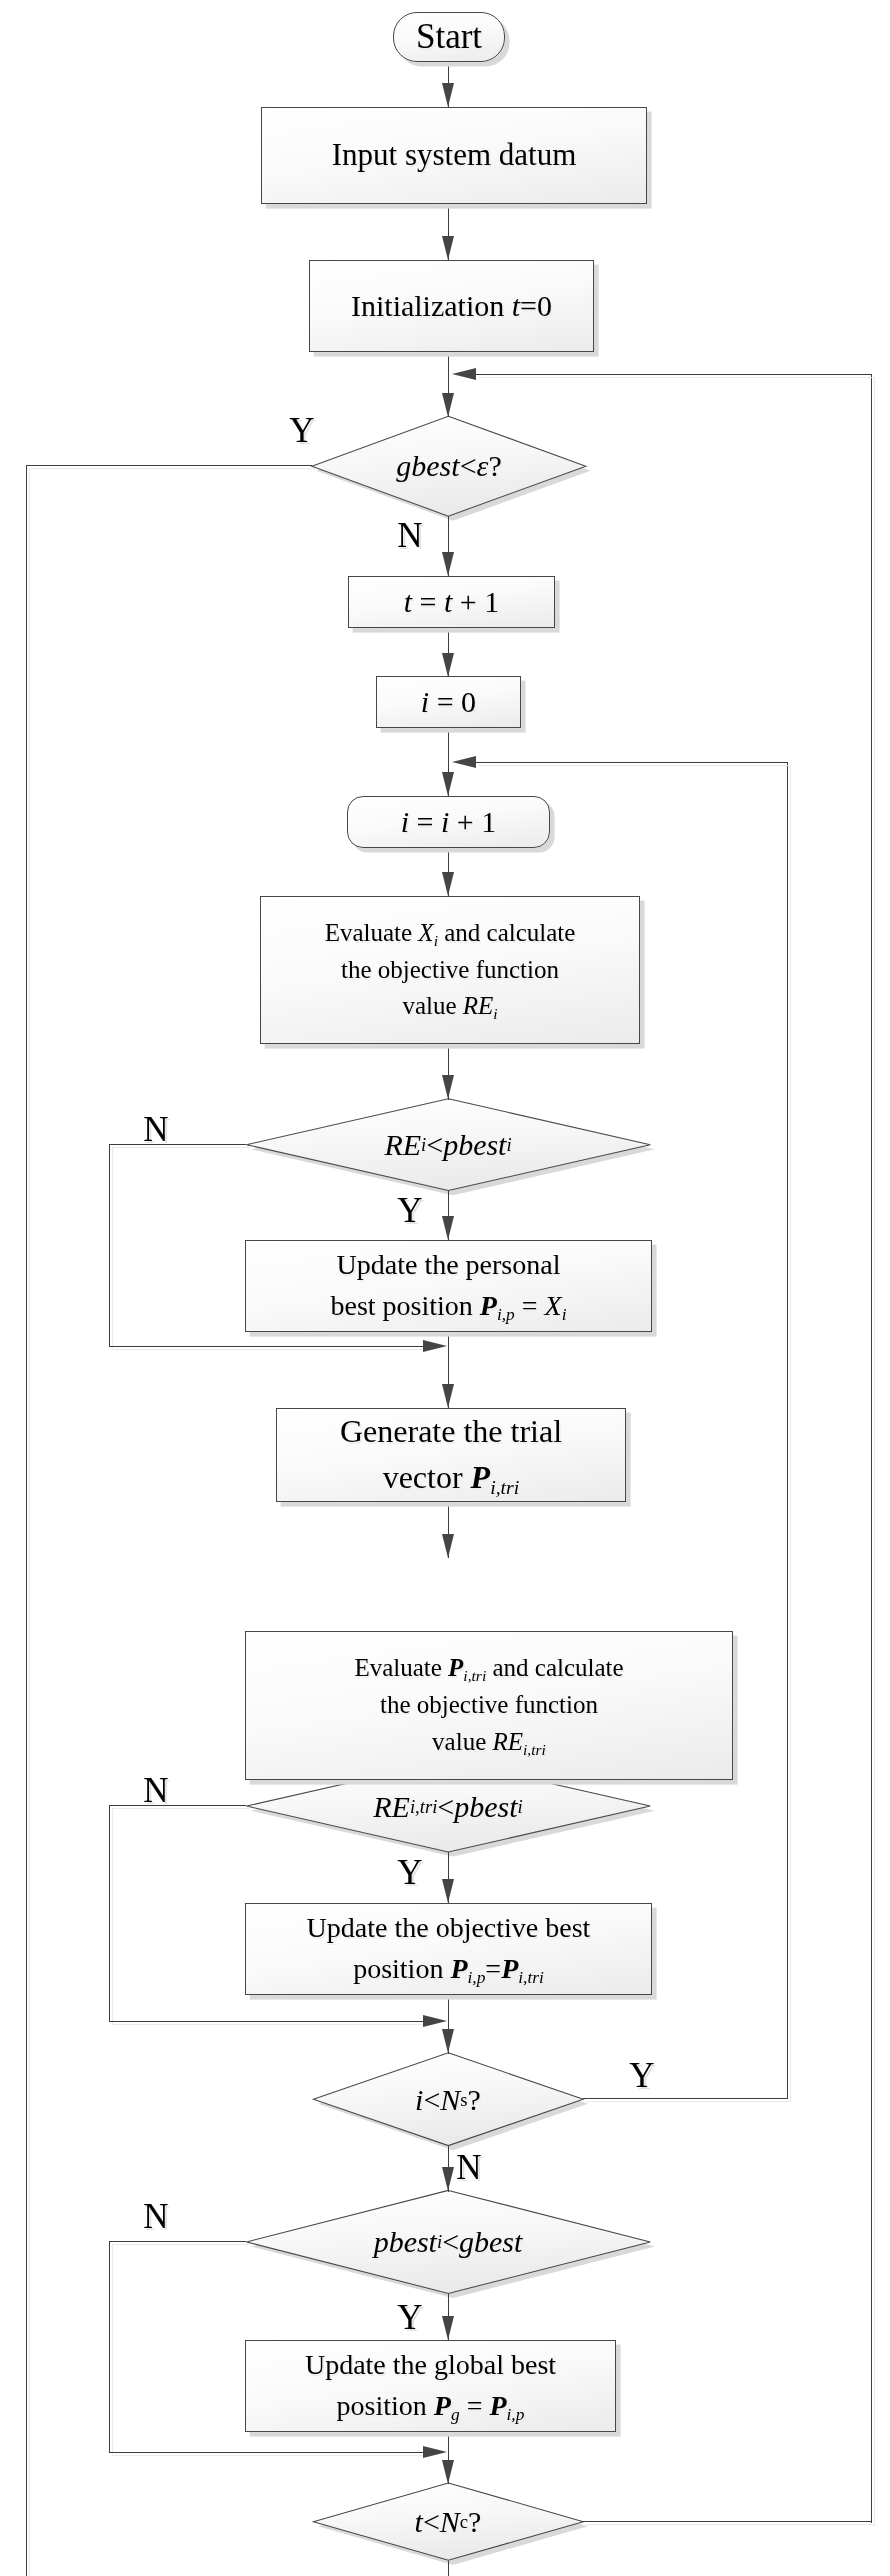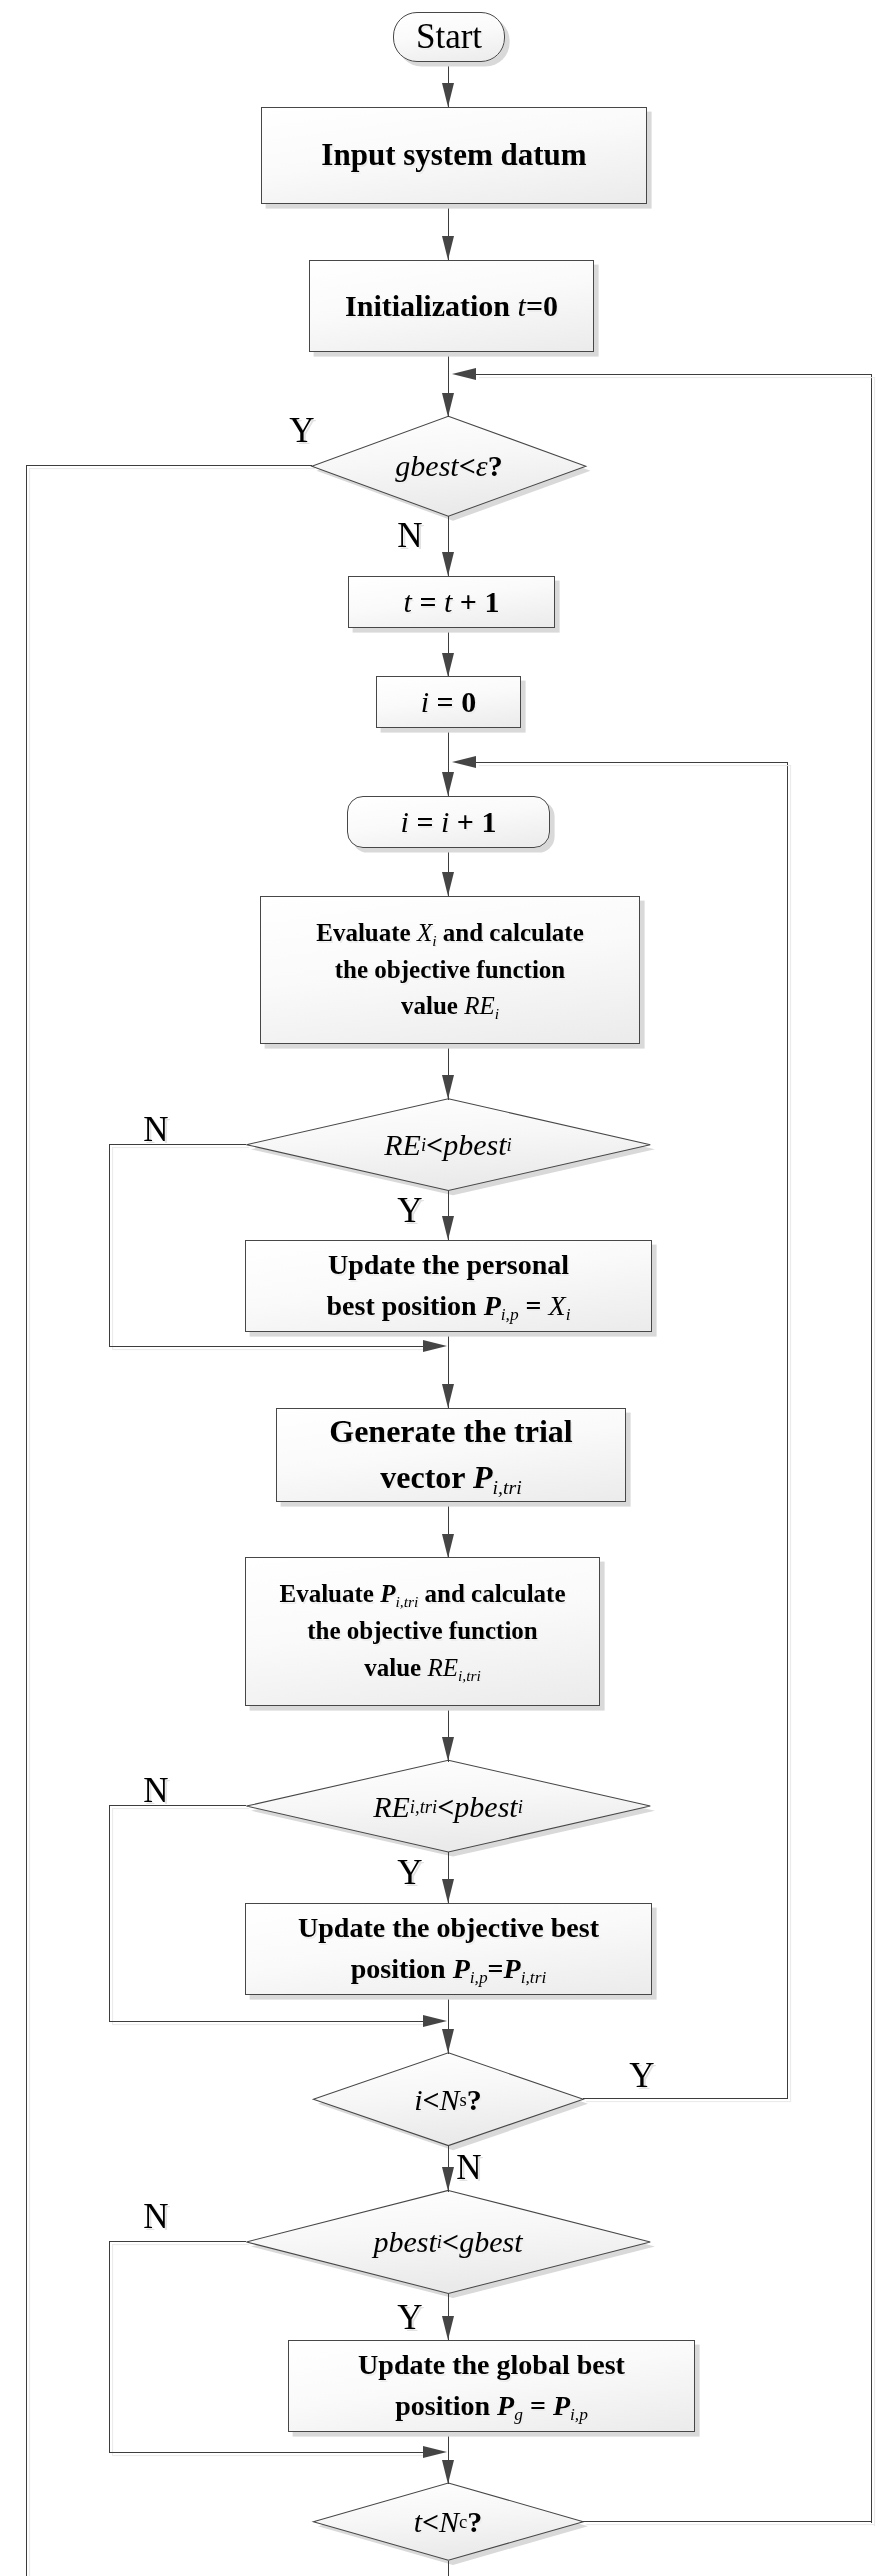--- a/index.html
+++ b/index.html
@@ -28,21 +28,21 @@
         display:flex;flex-direction:column;align-items:center;justify-content:center;}
   .terminator{border-radius:24px;}
   .node .tline{text-shadow:1.5px 1.5px 0 #ededed;white-space:nowrap;line-height:1.45;}
 
   
   .freetext{position:absolute;display:flex;align-items:center;justify-content:center;
             text-shadow:1.5px 1.5px 0 #ededed;white-space:nowrap;}
   .yn{font-size:35px;text-shadow:2.1px 2.1px 0 #e3e3e3;}
 
   
-  .seg-rm{font-style:normal;font-weight:bold;}
+  .seg-rm{font-style:normal;}
   .seg-it{font-style:italic;}
   .seg-bi{font-style:italic;font-weight:bold;}
   .seg-sub{font-size:62%;vertical-align:-0.3em;}
   .seg-itsub{font-style:italic;font-size:62%;vertical-align:-0.3em;}
 
   .fs-start{font-size:35px;} .fs-box1{font-size:31px;} .fs-box2{font-size:30px;}
   .fs-small{font-size:30px;} .fs-eval{font-size:25px;} .fs-upd{font-size:28px;justify-content:center;}
   .fs-gen{font-size:32px;} .fs-dia{font-size:30px;}
 </style>
 </head>
@@ -194,21 +194,21 @@
   <div class="node fs-upd" style="left:245px;top:1240px;width:407px;height:92px;">
     <div class="tline"><span class="seg-rm">Update the personal</span></div>
     <div class="tline"><span class="seg-rm">best position </span><span class="seg-bi">P</span><span class="seg-itsub">i,p</span><span class="seg-rm"> = </span><span class="seg-it">X</span><span class="seg-itsub">i</span></div>
   </div>
 
   <div class="node fs-gen" style="left:276px;top:1408px;width:350px;height:94px;">
     <div class="tline"><span class="seg-rm">Generate the trial</span></div>
     <div class="tline"><span class="seg-rm">vector </span><span class="seg-bi">P</span><span class="seg-itsub">i,tri</span></div>
   </div>
 
-  <div class="node fs-eval" style="left:245px;top:1557px;width:355px;height:149px;">
+  <div class="node fs-eval" style="left:245px;top:1631px;width:488px;height:149px;">
     <div class="tline"><span class="seg-rm">Evaluate </span><span class="seg-bi">P</span><span class="seg-itsub">i,tri</span><span class="seg-rm"> and calculate</span></div>
     <div class="tline"><span class="seg-rm">the objective function</span></div>
     <div class="tline"><span class="seg-rm">value </span><span class="seg-it">RE</span><span class="seg-itsub">i,tri</span></div>
   </div>
 
   <div class="freetext fs-dia" style="left:246px;top:1781px;width:404px;height:52px;">
       <span class="seg-it">RE</span>
       <span class="seg-itsub">i,tri</span>
       <span class="seg-rm"> &lt; </span>
       <span class="seg-it">pbest</span>
@@ -228,21 +228,21 @@
       <span class="seg-rm"> ?</span>
     </div>
 
   <div class="freetext fs-dia" style="left:246px;top:2216px;width:404px;height:52px;">
       <span class="seg-it">pbest</span>
       <span class="seg-itsub">i</span>
       <span class="seg-rm"> &lt; </span>
       <span class="seg-it">gbest</span>
     </div>
 
-  <div class="node fs-upd" style="left:245px;top:2340px;width:407px;height:92px;margin-left:43px;">
+  <div class="node fs-upd" style="left:245px;top:2340px;width:371px;height:92px;">
     <div class="tline"><span class="seg-rm">Update the global best</span></div>
     <div class="tline"><span class="seg-rm">position </span><span class="seg-bi">P</span><span class="seg-itsub">g</span><span class="seg-rm"> = </span><span class="seg-bi">P</span><span class="seg-itsub">i,p</span></div>
   </div>
 
   <div class="freetext fs-dia" style="left:313px;top:2496px;width:270px;height:52px;">
       <span class="seg-it">t</span>
       <span class="seg-rm"> &lt; </span>
       <span class="seg-it">N</span>
       <span class="seg-sub">c</span>
       <span class="seg-rm"> ?</span>

